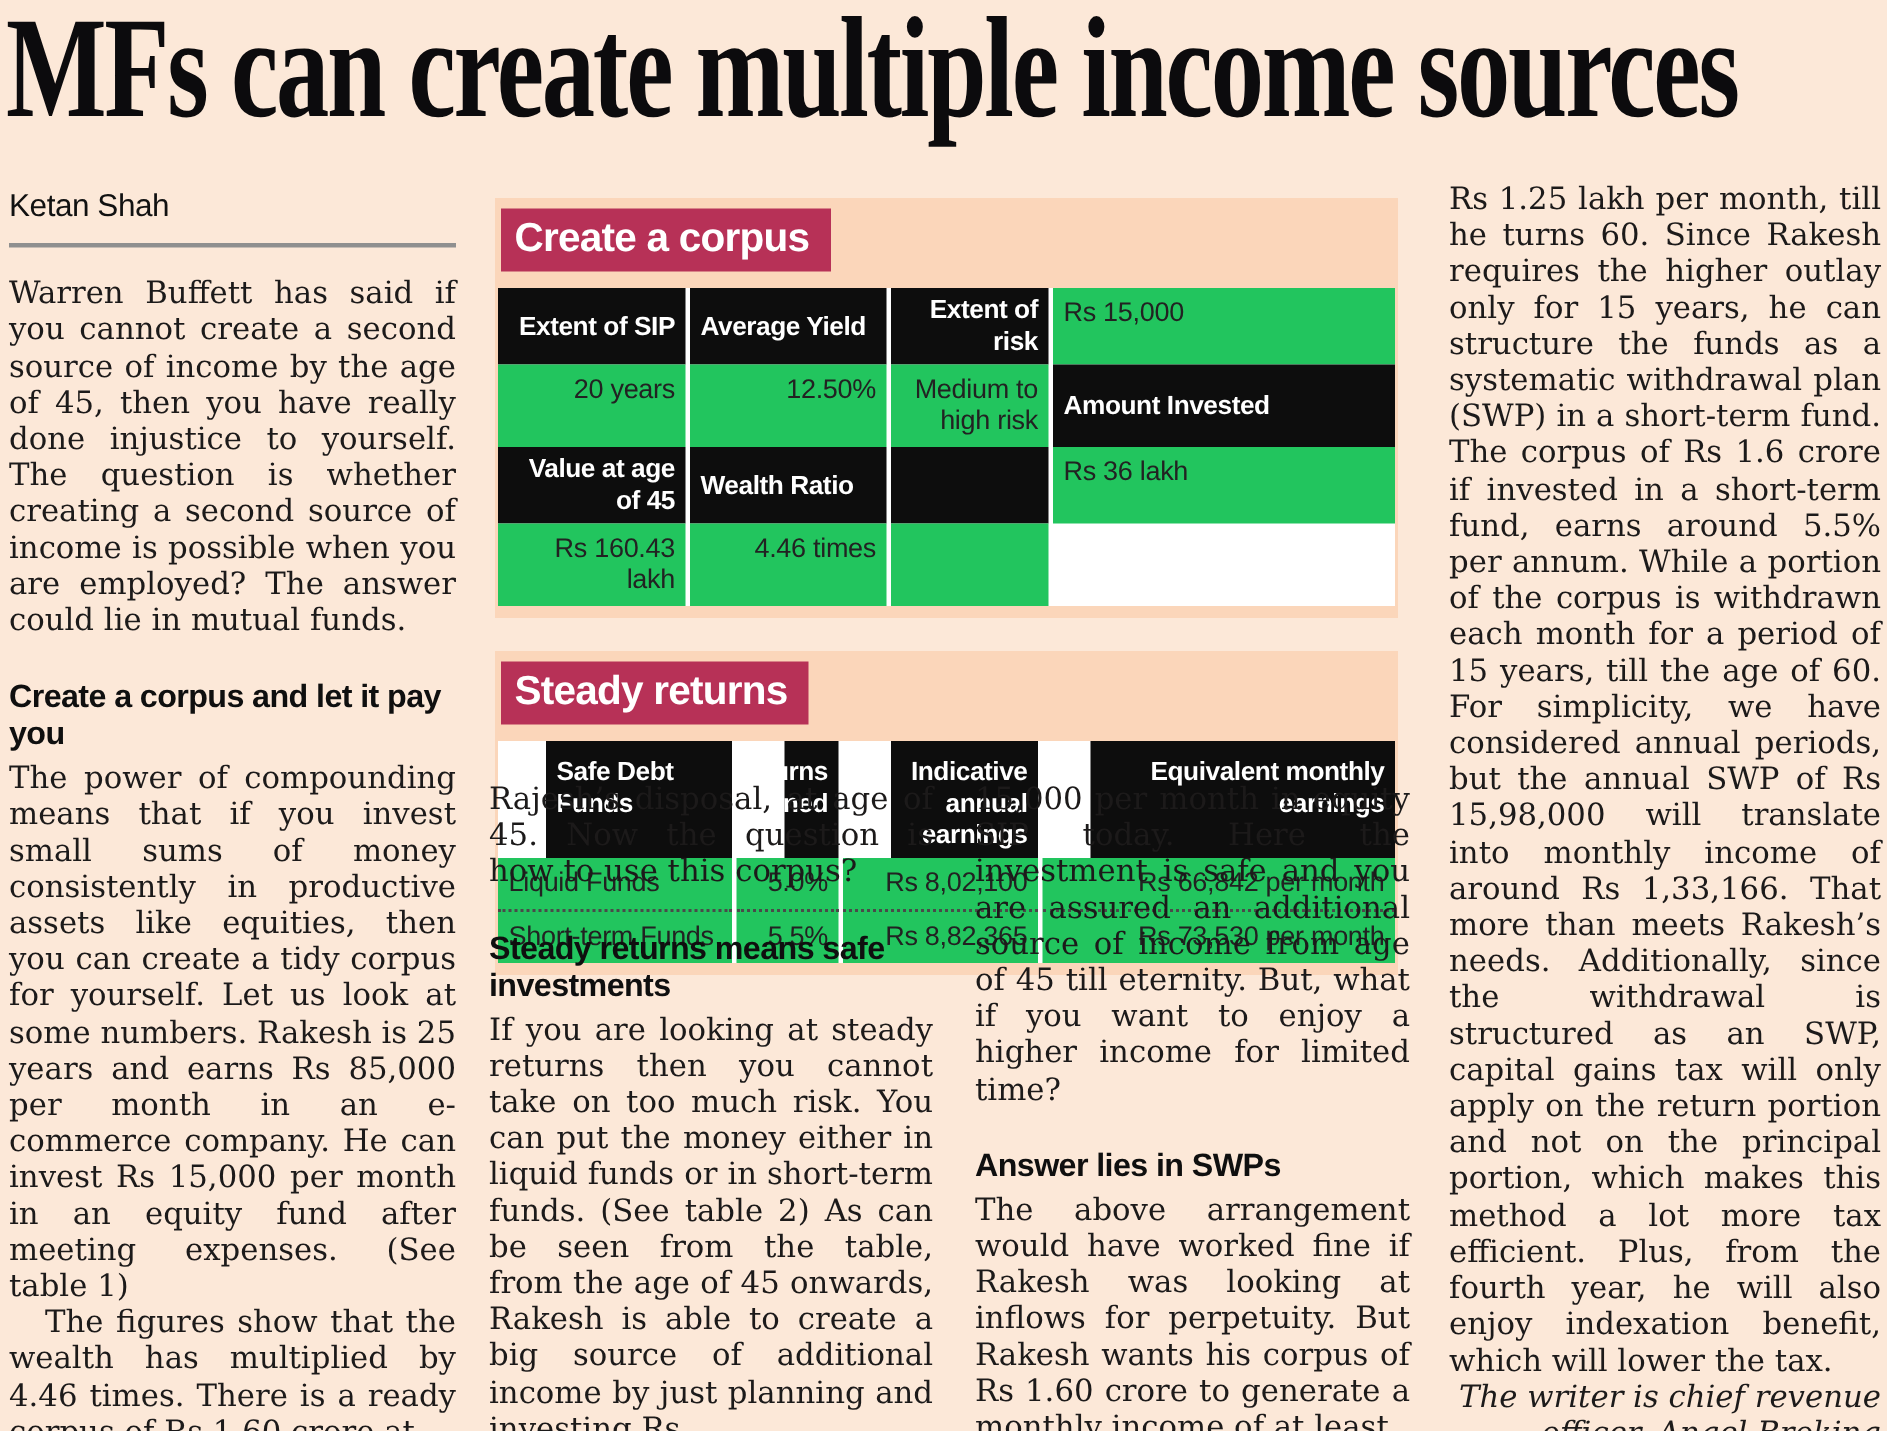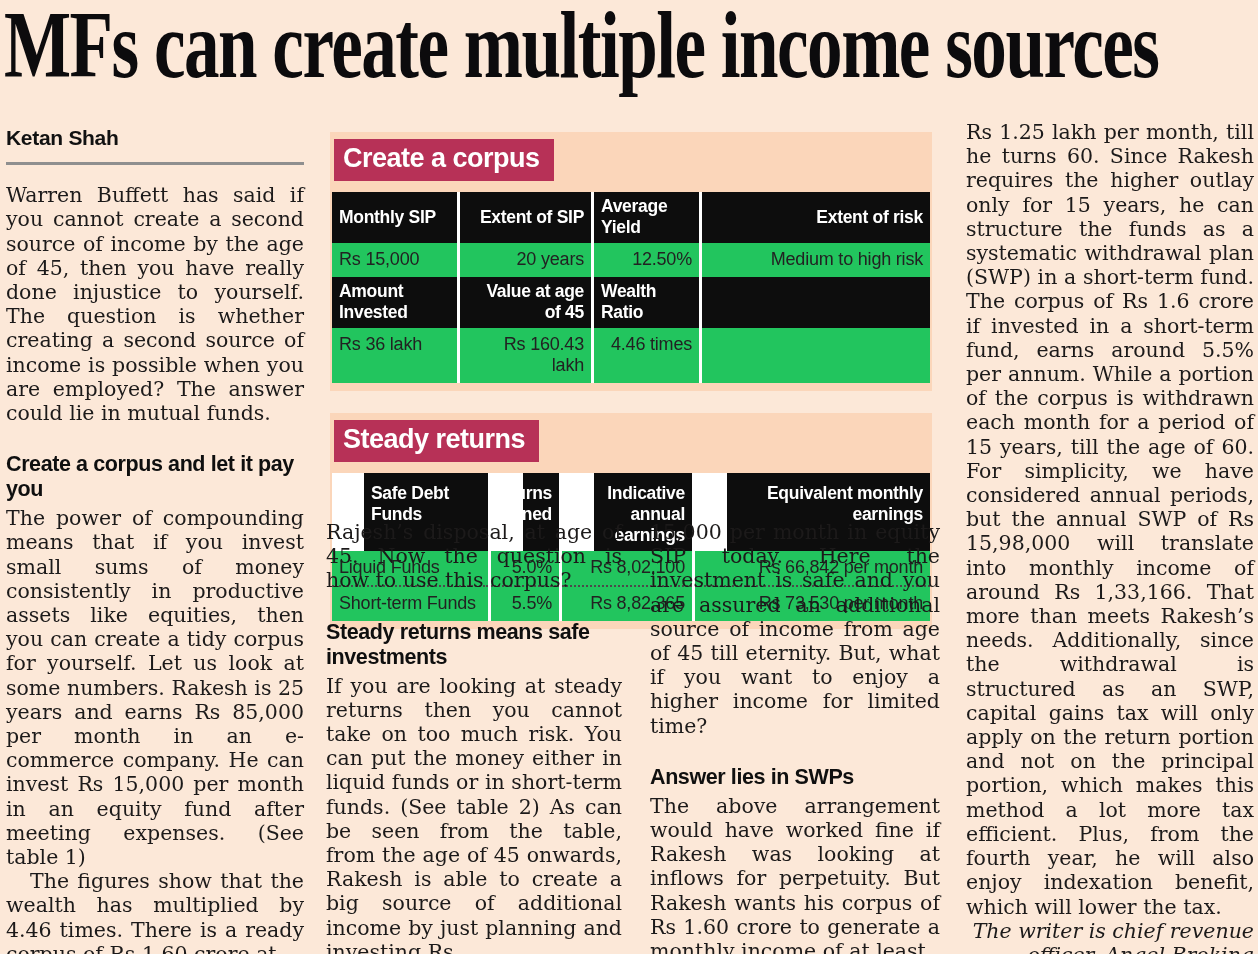--- a/index.html
+++ b/index.html
@@ -18,21 +18,21 @@
   }
   
   .col{position:absolute; text-align:justify; font-size:20.5px; line-height:24.2px;}
   .col1{left:6px;  top:126px; width:298px;}
   .col2{left:326px; top:520px; width:296px;}
   .col3{left:650px; top:520px; width:290px;}
   .col4{left:966px; top:120px; width:288px;}
   .body{margin:0 0 0 0;}
   .indent{text-indent:24px;}
   .byline{
-    font-family:"Liberation Sans", sans-serif; font-weight:bold;
+    font-family:"Liberation Sans", sans-serif; font-weight:normal;
     font-size:21px; letter-spacing:-0.3px; color:#111; text-align:left;
   }
   .rule{height:3px; background:#8f8f8f; margin:12px 0 18px 0;}
   .subhead{
     font-family:"Liberation Sans", sans-serif; font-weight:bold;
     font-size:21.5px; line-height:25px; letter-spacing:-0.4px;
     color:#0f0f0f; margin:27px 0 4px 0; text-align:left;
   }
   .credit{
     margin:0; font-style:italic; text-align:right; font-size:20.5px;
@@ -82,21 +82,20 @@
     <h3 class="subhead">Create a corpus and let it pay you</h3>
     <p class="body">The power of compounding means that if you invest small sums of money consistently in productive assets like equities, then you can create a tidy corpus for yourself. Let us look at some numbers. Rakesh is 25 years and earns Rs 85,000 per month in an e-commerce company. He can invest Rs 15,000 per month in an equity fund after meeting expenses. (See table 1)</p>
     <p class="body indent">The figures show that the wealth has multiplied by 4.46 times. There is a ready corpus of Rs 1.60 crore at</p>
   </div>
 
   <div class="tables">
 
     <section class="table-block">
       <div class="table-title">Create a corpus</div>
       <div class="grid grid1">
-        <div class="hcell left">Monthly SIP</div>
         <div class="hcell right">Extent of SIP</div>
         <div class="hcell left">Average Yield</div>
         <div class="hcell right">Extent of risk</div>
 
         <div class="dcell left">Rs 15,000</div>
         <div class="dcell right">20 years</div>
         <div class="dcell right">12.50%</div>
         <div class="dcell right">Medium to high risk</div>
 
         <div class="hcell left">Amount Invested</div>

